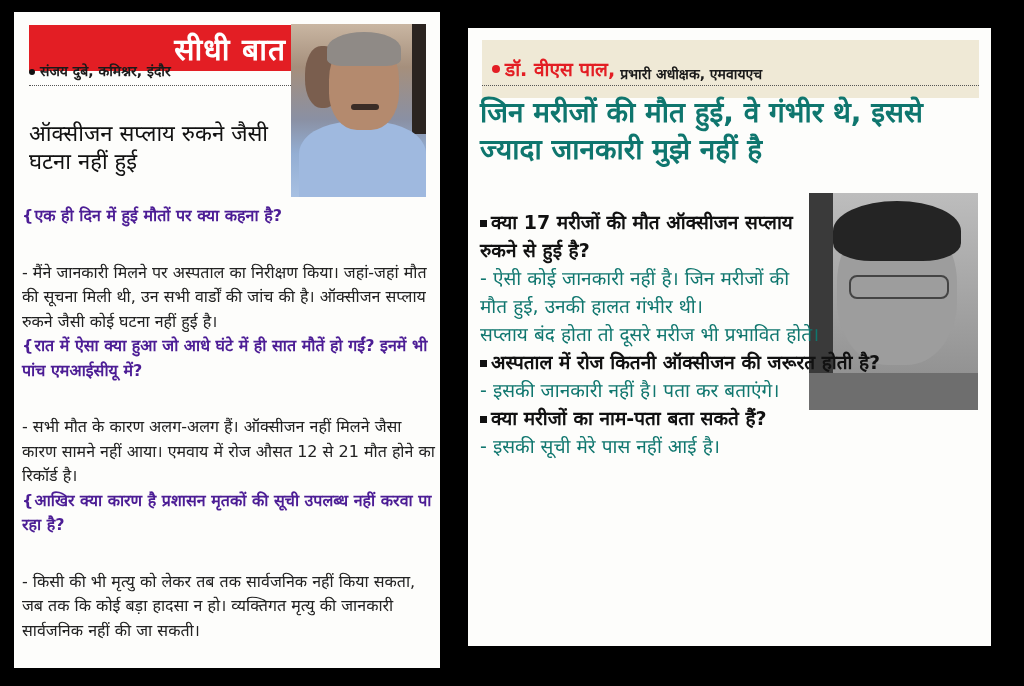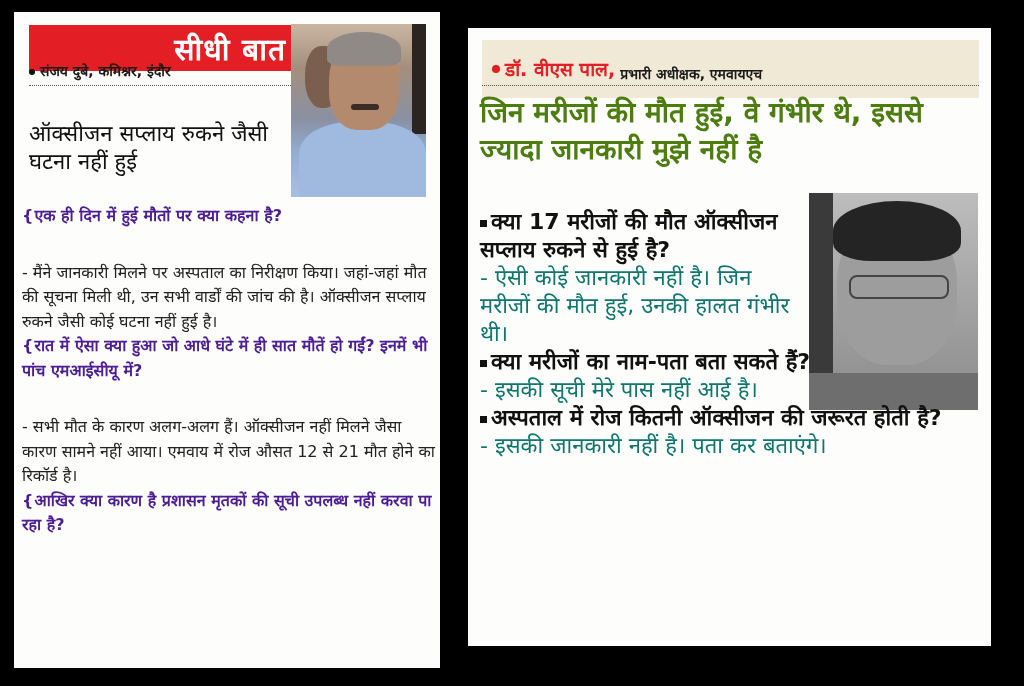--- a/index.html
+++ b/index.html
@@ -45,33 +45,33 @@
   
   .beige-band {
     position: absolute; left: 14px; top: 12px; width: 497px; height: 58px;
     background: #efe9d6; display: flex; align-items: center; padding-left: 10px;
   }
   .byline-right .name { color: #e31e24; font-weight: bold; font-size: 19px; }
   .byline-right .role { color: #1a1a1a; font-weight: bold; font-size: 14px; margin-top: 8px; }
   .dotted-right { position: absolute; left: 14px; top: 57px; width: 497px; border-bottom: 1px dotted #555; }
   .headline-right {
     position: absolute; left: 12px; top: 66px; width: 505px;
-    font-size: 28px; line-height: 37px; font-weight: bold; color: #4d7c0f;
+    font-size: 28px; line-height: 37px; font-weight: bold; color: #0f766e;
   }
   .photo-right {
     position: absolute; left: 341px; top: 165px; width: 169px; height: 217px;
     background: linear-gradient(180deg, #bdbdbd 0%, #8a8a8a 100%); overflow: hidden;
   }
   .photo-right .shelf { position: absolute; left: 0; top: 0; width: 24px; height: 217px; background: #3a3a3a; }
   .photo-right .head { position: absolute; left: 28px; top: 22px; width: 120px; height: 150px; border-radius: 45% 45% 42% 42%; background: #9d9d9d; }
   .photo-right .hair { position: absolute; left: 24px; top: 8px; width: 128px; height: 60px; border-radius: 50% 50% 30% 30%; background: #242424; }
   .photo-right .glasses { position: absolute; left: 40px; top: 82px; width: 100px; height: 24px; border: 2px solid #444; border-radius: 8px; }
   .photo-right .shirt { position: absolute; left: 0; top: 180px; width: 169px; height: 40px; background: #6e6e6e; }
 
-  .qa-right { position: absolute; left: 12px; top: 180px; width: 500px; font-size: 22px; line-height: 28px; }
+  .qa-right { position: absolute; left: 12px; top: 180px; width: 500px; font-size: 19px; line-height: 28px; }
   .qa-right .q { font-weight: bold; color: #111; }
   .qa-right .a { color: #0f766e; }
   .qa-right .narrow { width: 322px; }
   .bullet-sq { display: inline-block; width: 7px; height: 7px; background: #111; margin-right: 4px; vertical-align: middle; }
   .bullet-dot { display: inline-block; width: 8px; height: 8px; background: #e31e24; border-radius: 50%; margin-right: 5px; vertical-align: middle; }
   .bullet-dot-black { display: inline-block; width: 6px; height: 6px; background: #111; border-radius: 50%; margin-right: 5px; vertical-align: middle; }
   .qmark { font-weight: bold; margin-right: 1px; }
 </style>
 </head>
 <body>
@@ -97,20 +97,21 @@
     <div>
       <div class="q"><span class="qmark">{</span><span>एक ही दिन में हुई मौतों पर क्या कहना है?</span></div>
       <div class="a">- मैंने जानकारी मिलने पर अस्पताल का निरीक्षण किया। जहां-जहां मौत की सूचना मिली थी, उन सभी वार्डों की जांच की है। ऑक्सीजन सप्लाय रुकने जैसी कोई घटना नहीं हुई है।</div>
     </div>
     <div>
       <div class="q"><span class="qmark">{</span><span>रात में ऐसा क्या हुआ जो आधे घंटे में ही सात मौतें हो गईं? इनमें भी पांच एमआईसीयू में?</span></div>
       <div class="a">- सभी मौत के कारण अलग-अलग हैं। ऑक्सीजन नहीं मिलने जैसा कारण सामने नहीं आया। एमवाय में रोज औसत 12 से 21 मौत होने का रिकॉर्ड है।</div>
     </div>
     <div>
       <div class="q"><span class="qmark">{</span><span>आखिर क्या कारण है प्रशासन मृतकों की सूची उपलब्ध नहीं करवा पा रहा है?</span></div>
+      <div class="a">- किसी की भी मृत्यु को लेकर तब तक सार्वजनिक नहीं किया सकता, जब तक कि कोई बड़ा हादसा न हो। व्यक्तिगत मृत्यु की जानकारी सार्वजनिक नहीं की जा सकती।</div>
     </div>
   </div>
 </div>
 
 <div id="right-panel" class="panel">
   <div class="beige-band byline-right">
     <span class="bullet-dot"></span>
     <span class="name">डॉ. वीएस पाल,</span>&nbsp;
     <span class="role">प्रभारी अधीक्षक, एमवायएच</span>
   </div>
@@ -122,23 +123,24 @@
     <div class="shirt"></div>
     <div class="head"></div>
     <div class="hair"></div>
     <div class="glasses"></div>
   </div>
 
   <div class="qa-right">
     <div>
       <div class="q narrow"><span class="bullet-sq"></span><span>क्या 17 मरीजों की मौत ऑक्सीजन सप्लाय रुकने से हुई है?</span></div>
       <div class="a narrow">- ऐसी कोई जानकारी नहीं है। जिन मरीजों की मौत हुई, उनकी हालत गंभीर थी।</div>
+      <div class="a">सप्लाय बंद होता तो दूसरे मरीज भी प्रभावित होते।</div>
+    </div>
+    <div>
+      <div class="q"><span class="bullet-sq"></span><span>अस्पताल में रोज कितनी ऑक्सीजन की जरूरत होती है?</span></div>
+      <div class="a">- इसकी जानकारी नहीं है। पता कर बताएंगे।</div>
     </div>
     <div>
       <div class="q"><span class="bullet-sq"></span><span>क्या मरीजों का नाम-पता बता सकते हैं?</span></div>
       <div class="a">- इसकी सूची मेरे पास नहीं आई है।</div>
     </div>
-    <div>
-      <div class="q"><span class="bullet-sq"></span><span>अस्पताल में रोज कितनी ऑक्सीजन की जरूरत होती है?</span></div>
-      <div class="a">- इसकी जानकारी नहीं है। पता कर बताएंगे।</div>
-    </div>
   </div>
 </div>
 
 </body></html>

